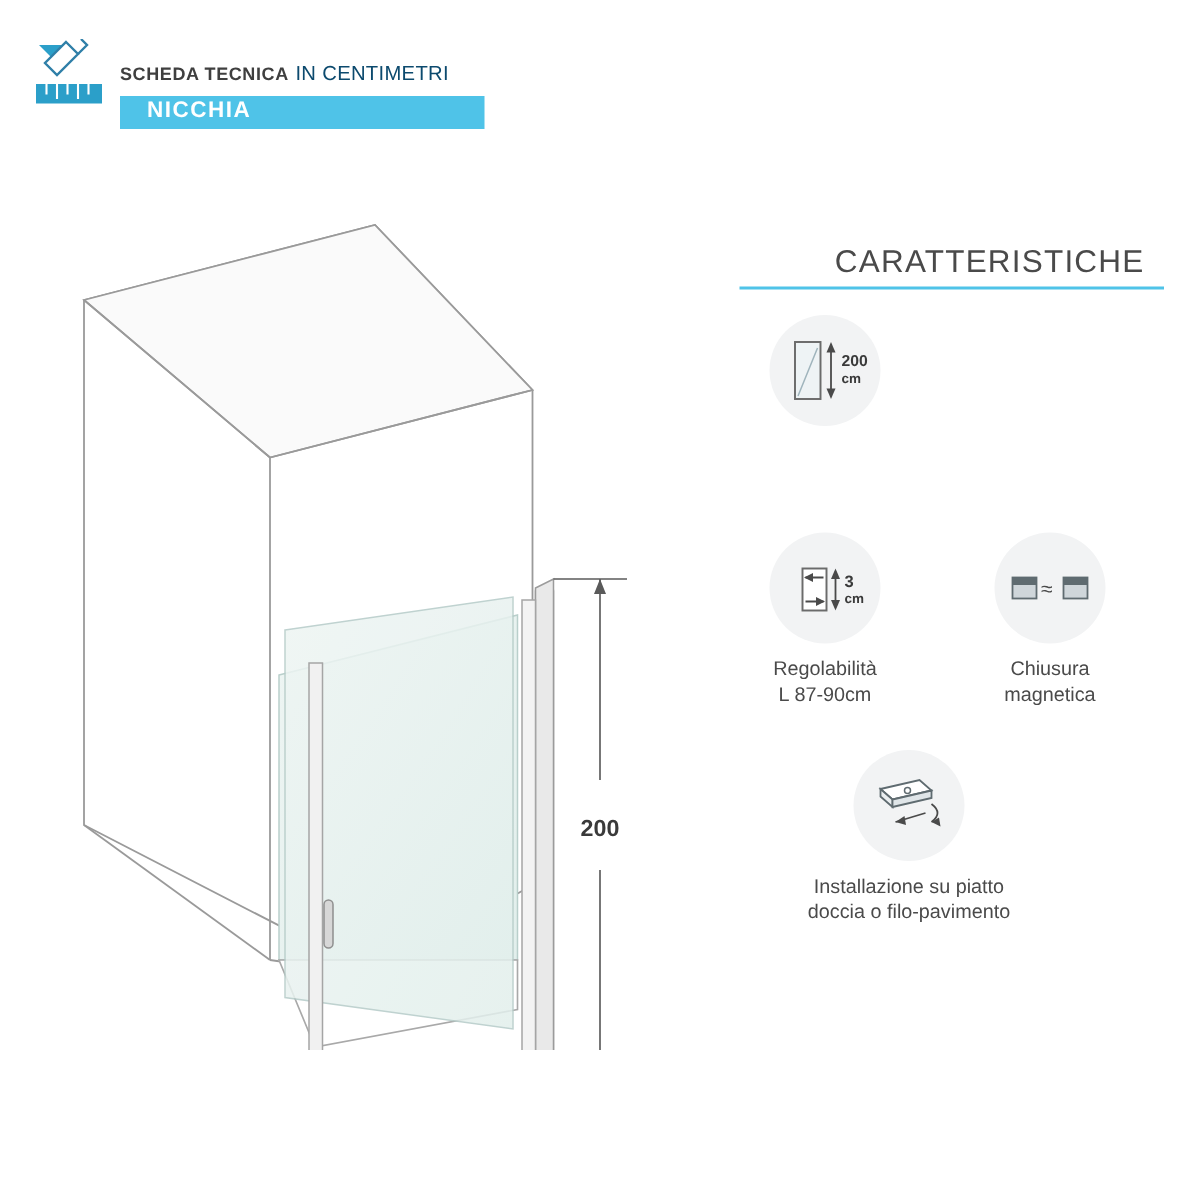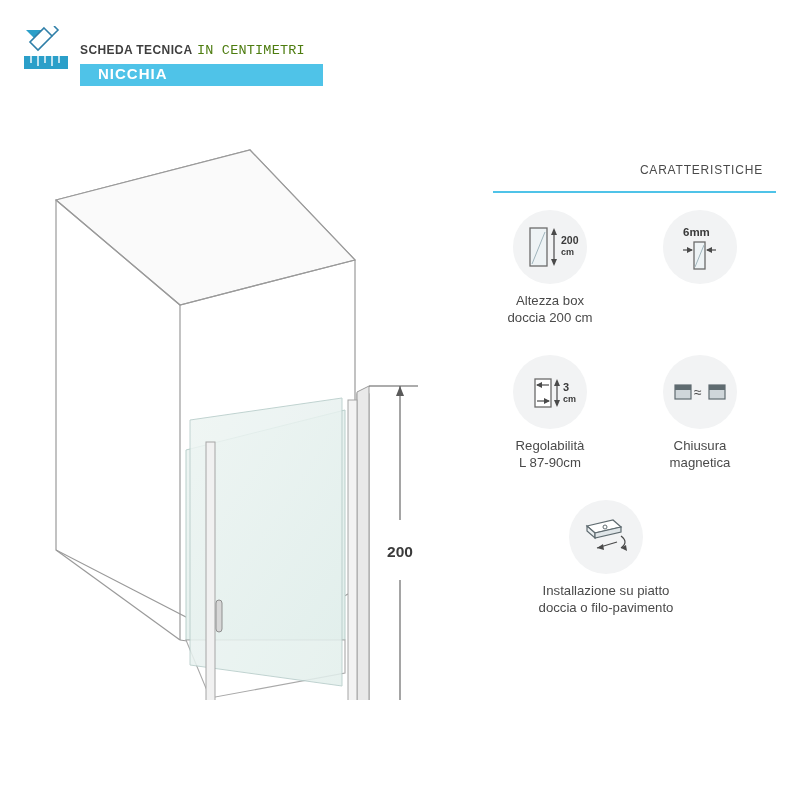--- a/index.html
+++ b/index.html
@@ -46,22 +46,21 @@
   .title-strong {
     font-size: 12px;
     font-weight: bold;
     letter-spacing: 0.4px;
     color: #3f3f3f;
   }
   .title-light {
     font-size: 13.5px;
     font-weight: normal;
     letter-spacing: 0.2px;
-    color: #4d7c0f;
-    font-family: Liberation Mono, monospace;
+    color: #0c4a6e;
   }
   .header-bar {
     position: absolute;
     left: 58px;
     top: 46px;
     width: 243px;
     height: 22px;
     background: #4fc3e8;
   }
   .header-subtitle {
@@ -88,21 +87,21 @@
     position: absolute;
     left: 475px;
     top: 155px;
     width: 310px;
     height: 490px;
   }
   .features-title {
     position: absolute;
     right: 22px;
     top: 8px;
-    font-size: 12px;
+    font-size: 21px;
     letter-spacing: 0.8px;
     color: #4a4a4a;
   }
   .features-rule {
     position: absolute;
     left: 18px;
     top: 36px;
     width: 283px;
     height: 2px;
     background: #4fc3e8;
@@ -244,38 +243,23 @@
           <line x1="19" y1="54" x2="32" y2="22" stroke="#9fb4bc" stroke-width="1"></line>
           <g stroke="#4a4a4a" stroke-width="1.2" fill="none">
             <line x1="41" y1="20" x2="41" y2="54"></line>
             <path d="M41 18 L38 25 L44 25 Z" fill="#4a4a4a" stroke="none"></path>
             <path d="M41 56 L38 49 L44 49 Z" fill="#4a4a4a" stroke="none"></path>
           </g>
           <text x="48" y="34" font-family="Liberation Sans, sans-serif" font-size="10.5" font-weight="bold" fill="#3a3a3a">200</text>
           <text x="48" y="45" font-family="Liberation Sans, sans-serif" font-size="9" font-weight="bold" fill="#3a3a3a">cm</text>
         </svg>
       </div>
-      <div class="caption">Altezza box
-doccia 200 cm</div>
     </div>
 
     <div class="feat feat-2">
-      <div class="badge">
-        <svg viewBox="0 0 74 74" width="74" height="74">
-          <text x="20" y="26" font-family="Liberation Sans, sans-serif" font-size="11.5" font-weight="bold" fill="#3a3a3a">6mm</text>
-          <rect x="31" y="32" width="11" height="27" fill="#eef3f5" stroke="#6b6b6b" stroke-width="1.3"></rect>
-          <line x1="32" y1="57" x2="41" y2="35" stroke="#9fb4bc" stroke-width="1"></line>
-          <g stroke="#4a4a4a" stroke-width="1.2">
-            <line x1="20" y1="40" x2="29" y2="40"></line>
-            <line x1="53" y1="40" x2="44" y2="40"></line>
-          </g>
-          <path d="M30 40 L24 37 L24 43 Z" fill="#4a4a4a"></path>
-          <path d="M43 40 L49 37 L49 43 Z" fill="#4a4a4a"></path>
-        </svg>
-      </div>
     </div>
 
     <div class="feat feat-3">
       <div class="badge">
         <svg viewBox="0 0 74 74" width="74" height="74">
           <rect x="22" y="24" width="16" height="28" fill="#ffffff" stroke="#6b6b6b" stroke-width="1.3"></rect>
           <g stroke="#4a4a4a" stroke-width="1.2">
             <line x1="24" y1="30" x2="36" y2="30"></line>
             <line x1="24" y1="46" x2="36" y2="46"></line>
           </g>

